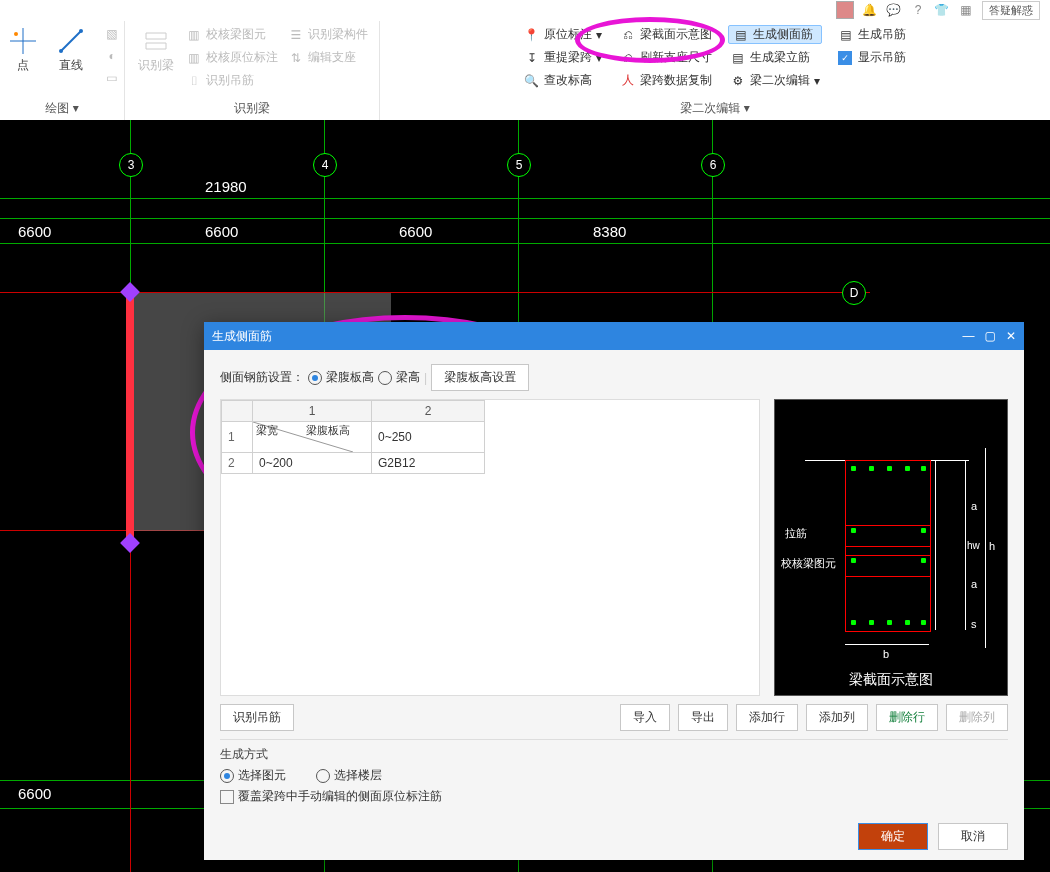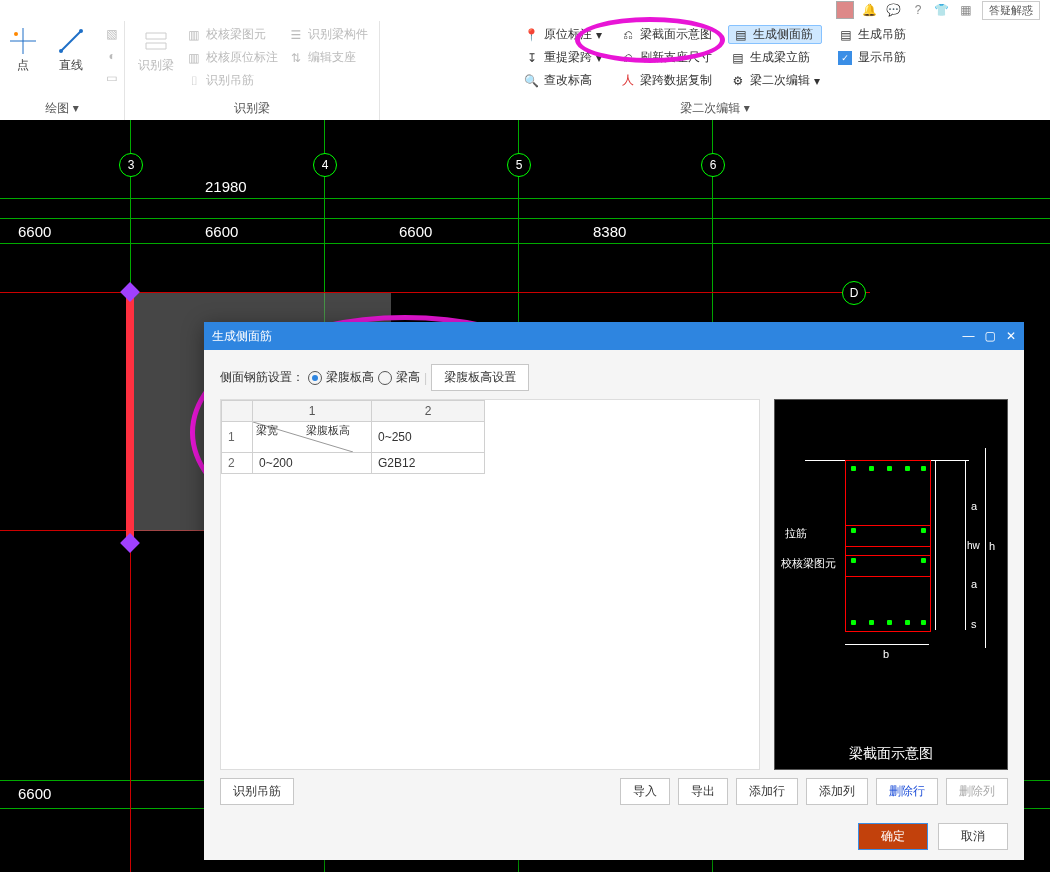--- a/index.html
+++ b/index.html
@@ -345,22 +345,39 @@
       </div>
     </div>
 
     <div class="btn-row">
       <button class="btn">识别吊筋</button>
       <div style="flex:1"></div>
       <button class="btn">导入</button>
       <button class="btn">导出</button>
       <button class="btn">添加行</button>
       <button class="btn">添加列</button>
-      <button class="btn" style="color:#1d4ed8">删除行</button>
+      <button class="btn" style="color:#15803d">删除行</button>
       <button class="btn" style="color:#aaa">删除列</button>
     </div>
 
+    <div class="gen-sec">
+      <div class="ttl">生成方式</div>
+      <div style="display:flex;gap:30px;align-items:center;margin:4px 0">
+        <label style="display:flex;align-items:center;gap:4px">
+            <span class="radio sel"></span>
+            <span>选择图元</span>
+          </label>
+        <label style="display:flex;align-items:center;gap:4px">
+            <span class="radio"></span>
+            <span>选择楼层</span>
+          </label>
+      </div>
+      <label style="display:flex;align-items:center">
+          <span class="chkbox"></span>
+          <span>覆盖梁跨中手动编辑的侧面原位标注筋</span>
+        </label>
+    </div>
   </div>
   <div class="dlg-footer">
     <button class="btn primary">确定</button>
     <button class="btn">取消</button>
   </div>
 </div>
 
 </body></html>

